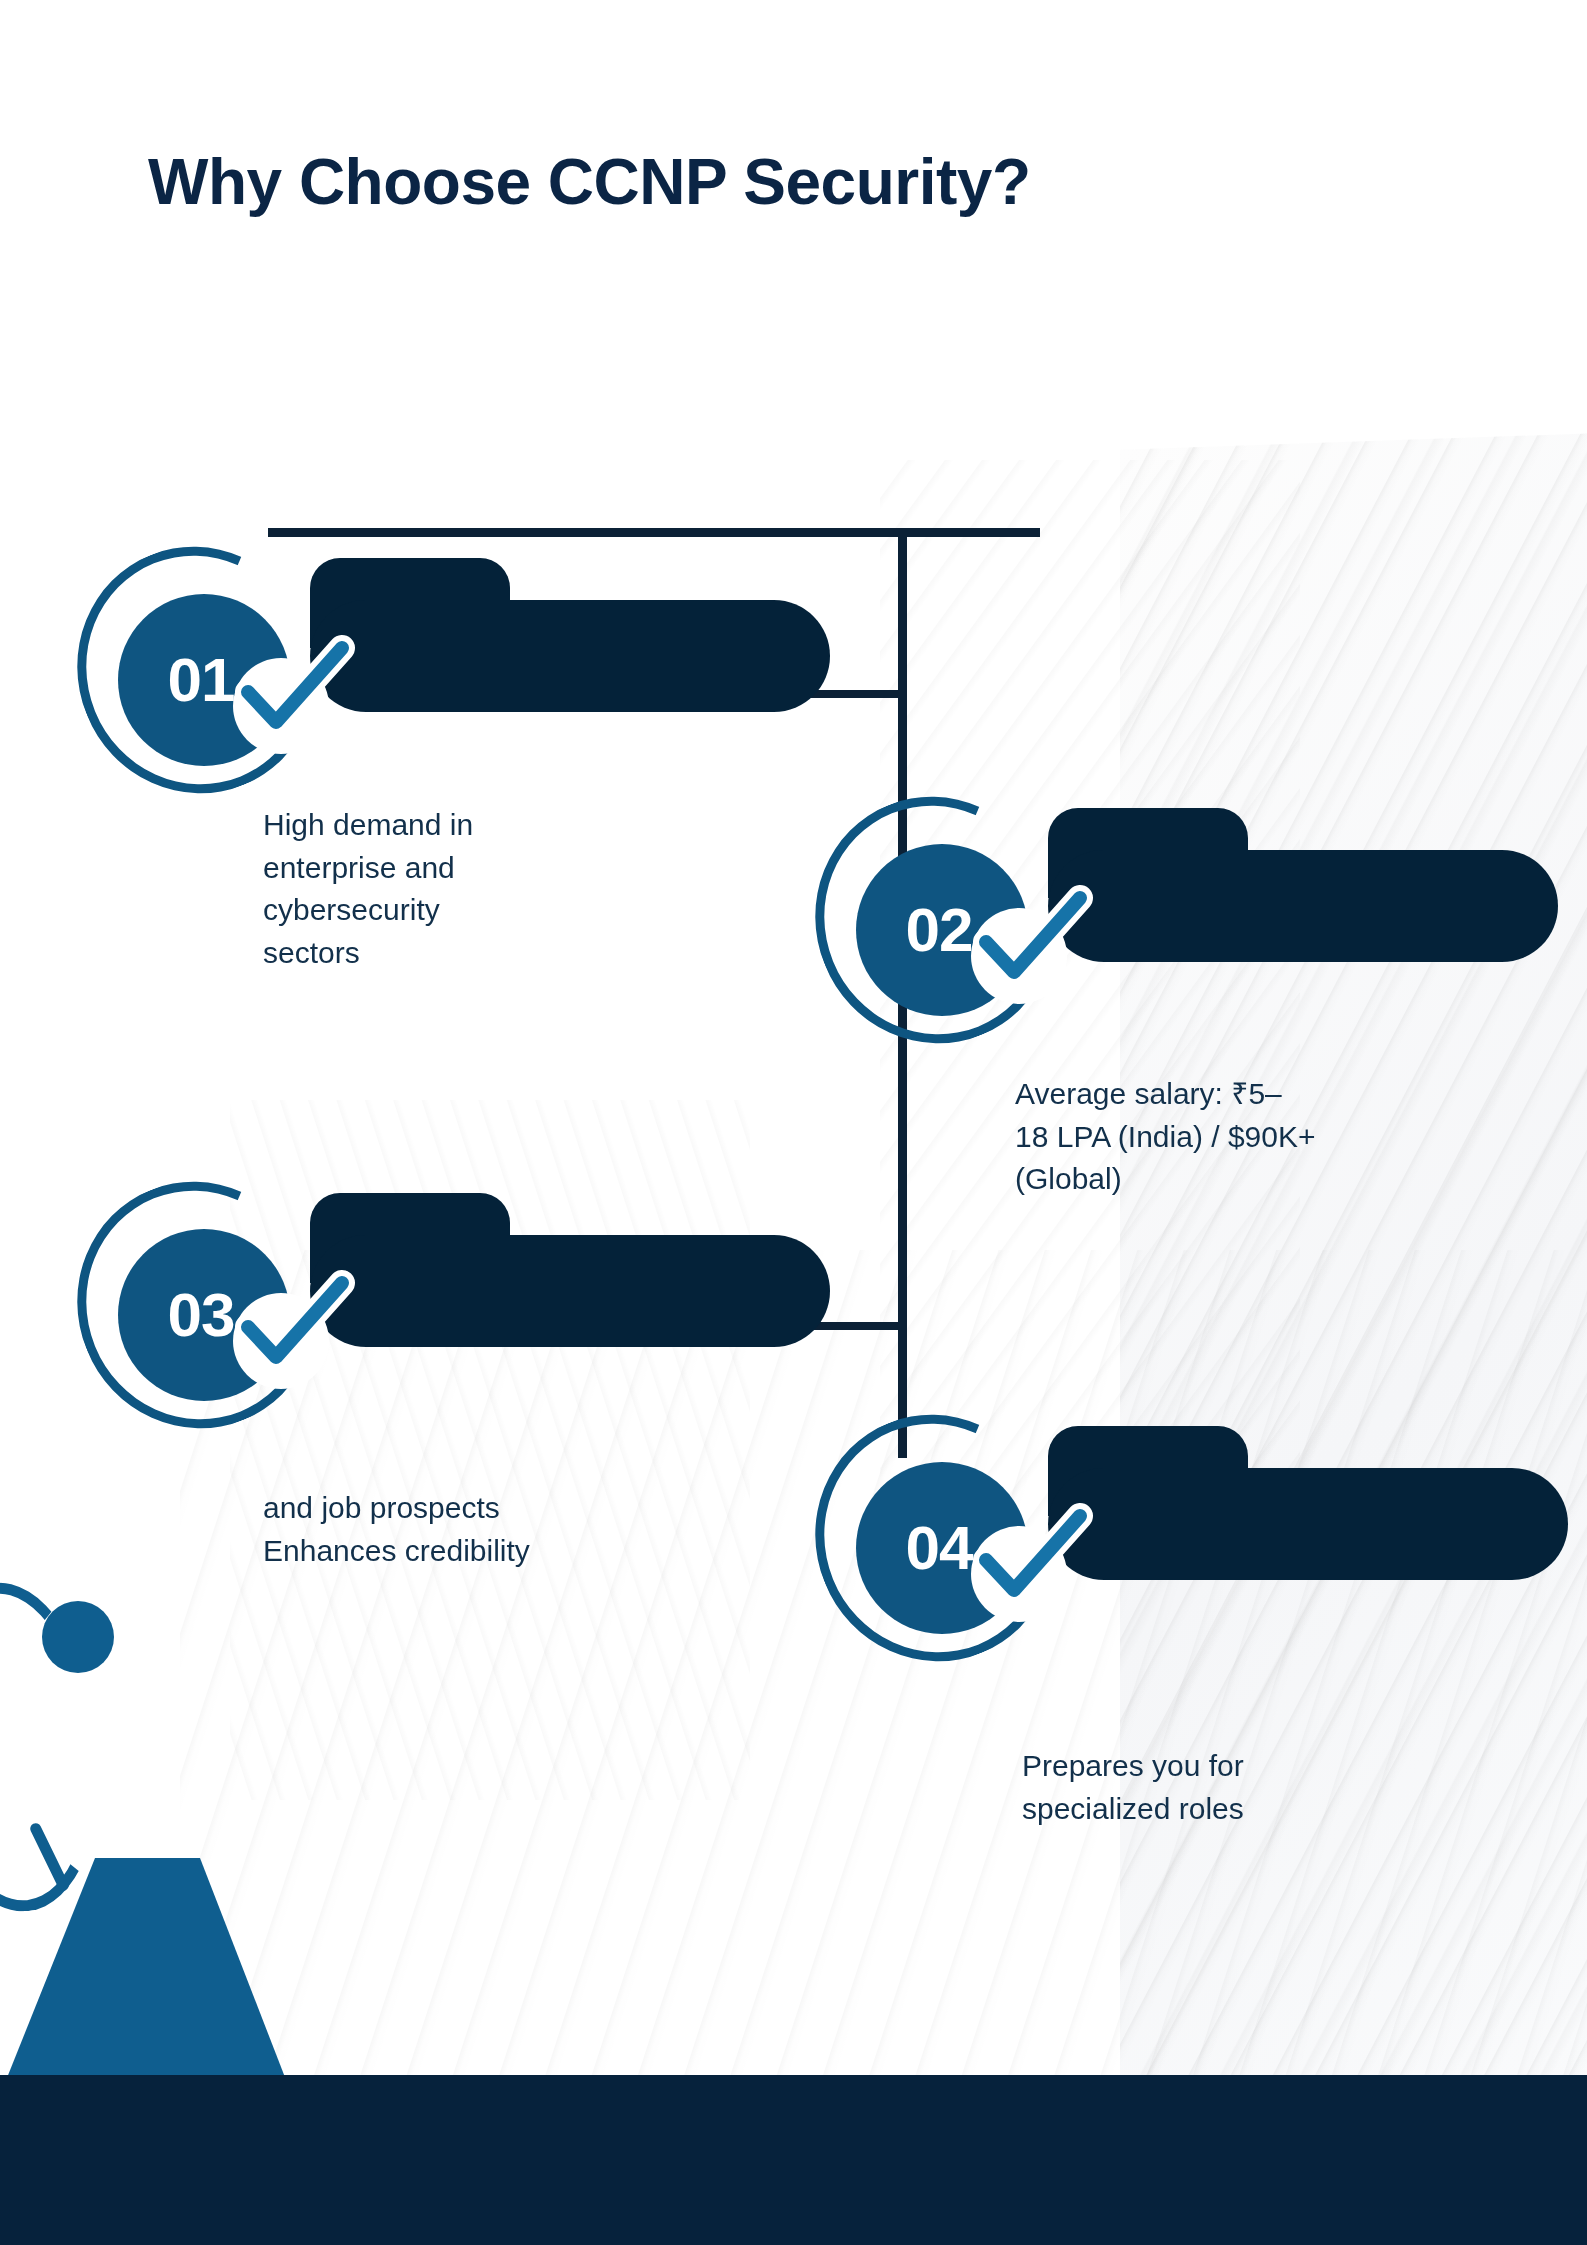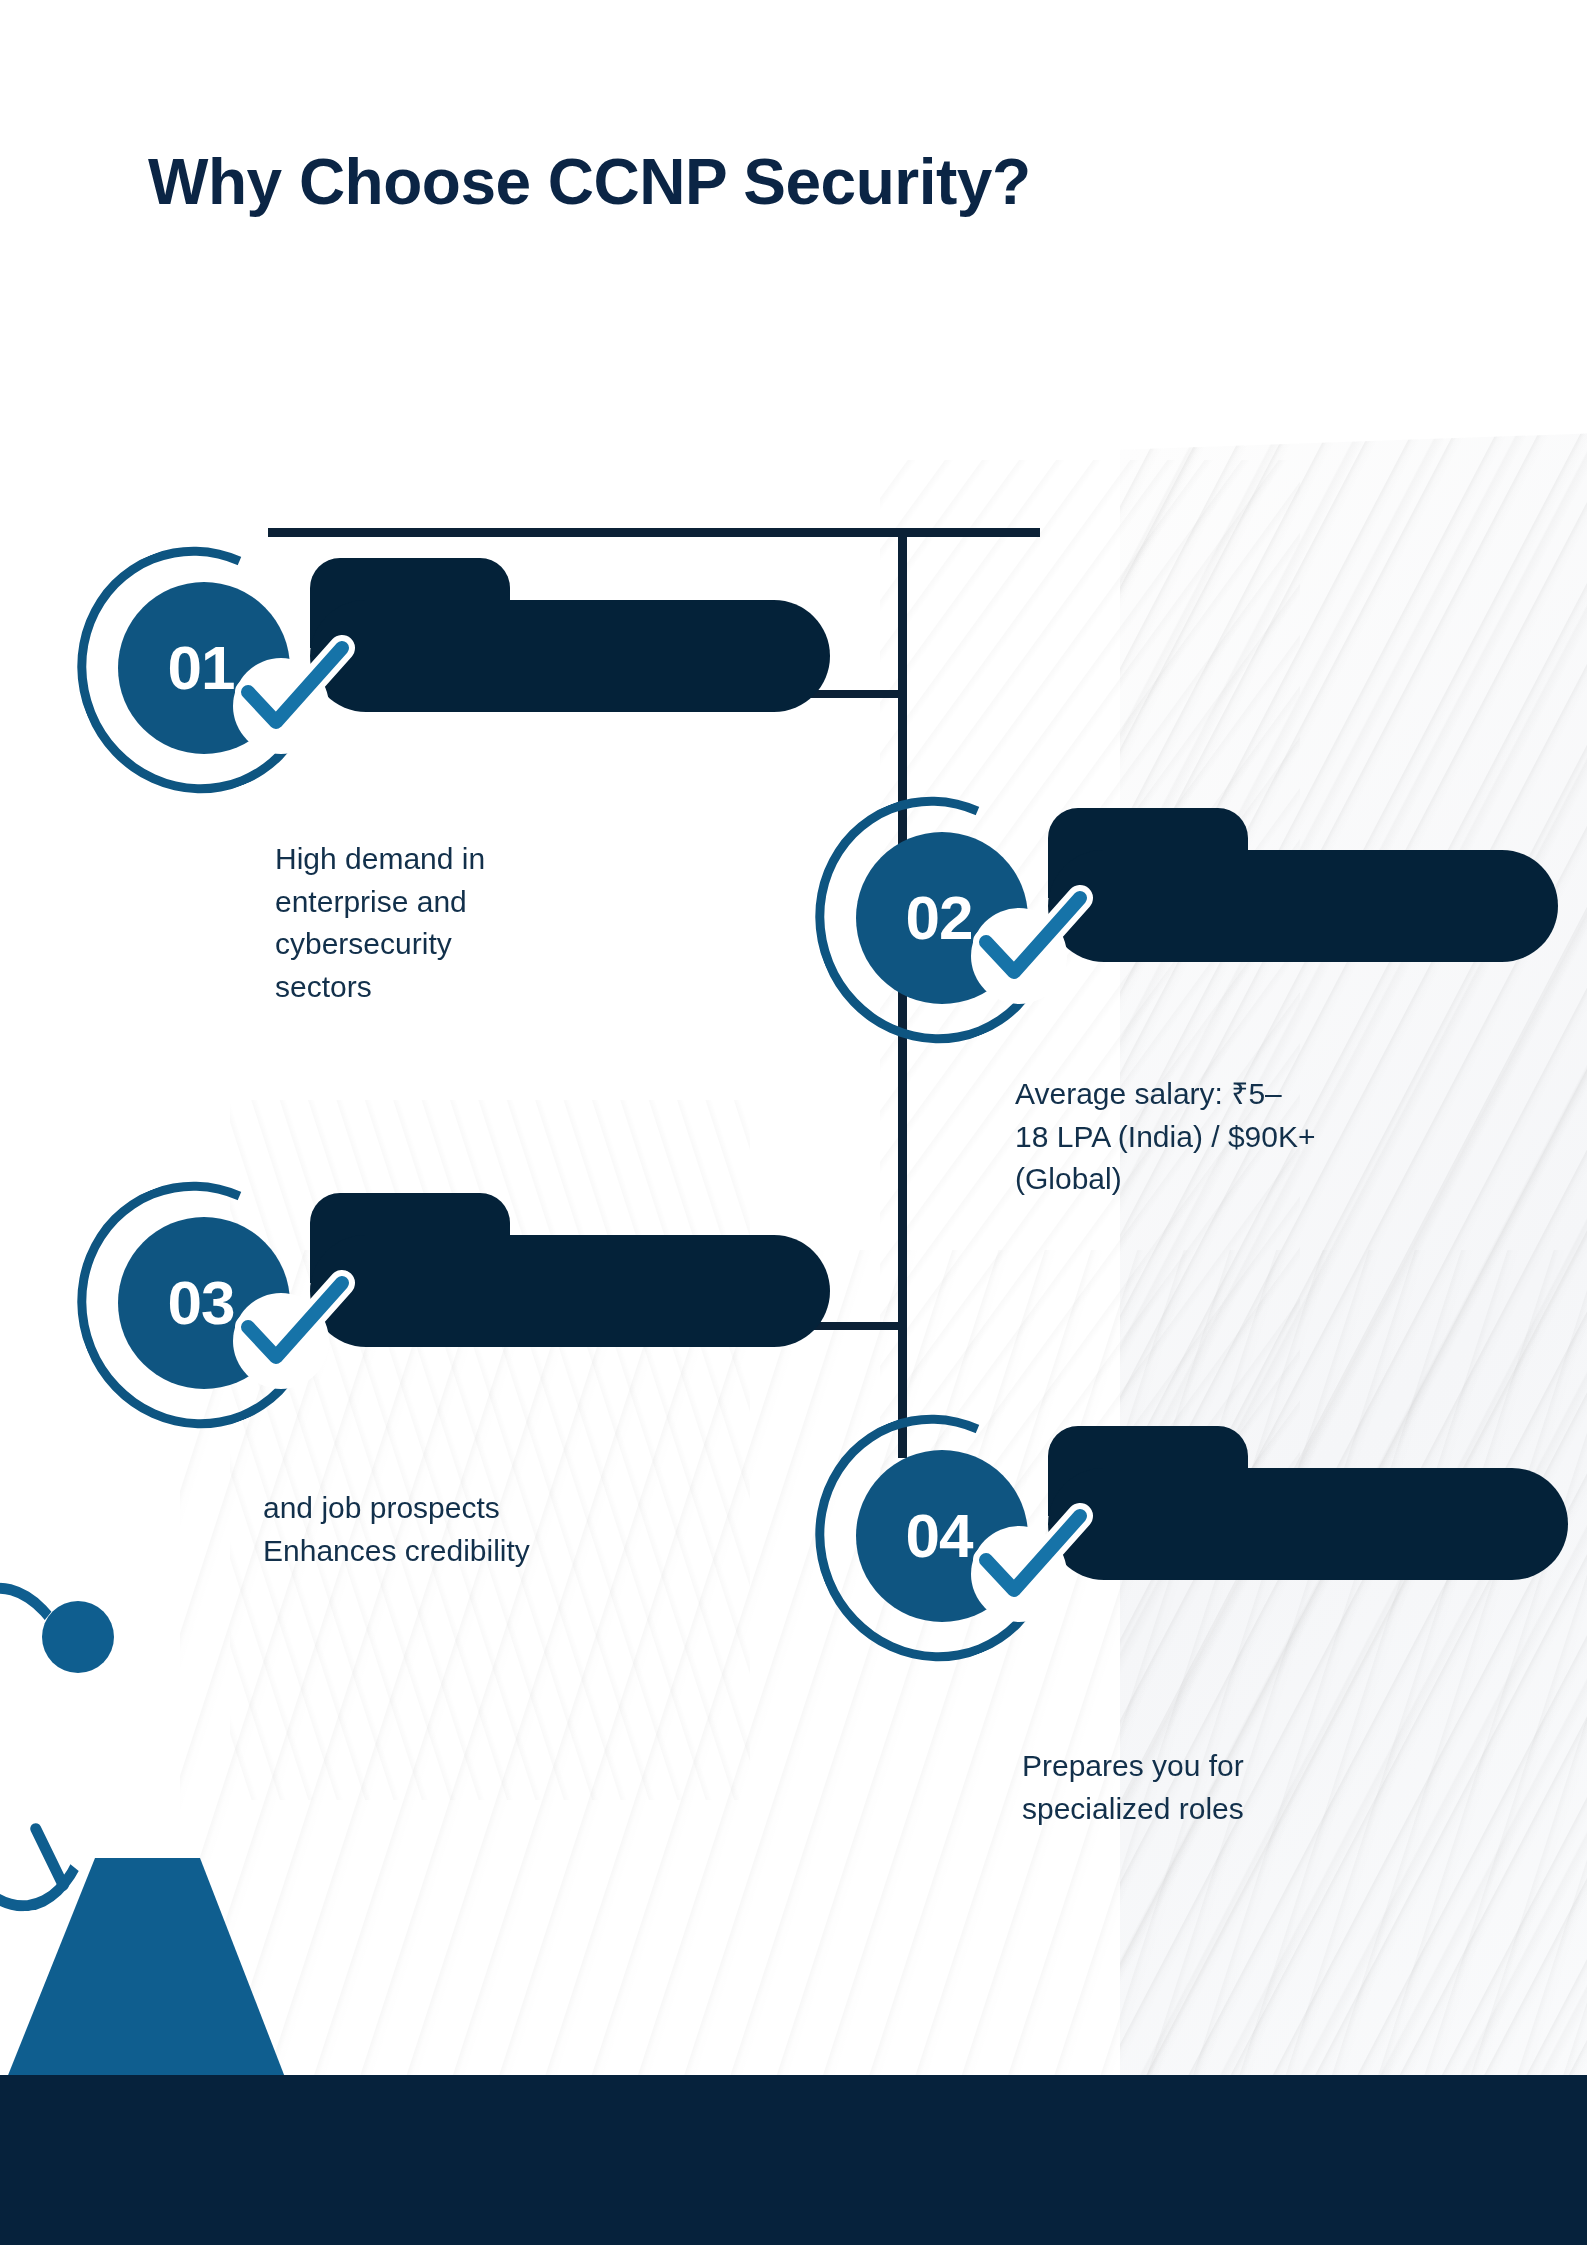--- a/index.html
+++ b/index.html
@@ -106,21 +106,21 @@
     position:absolute;
     left:8px; top:6px;
     width:238px; height:248px;
     border:9px solid #0e5581;
     border-radius:50%;
     border-right-color:transparent;
     transform:rotate(-22deg);
   }
   .num-circle {
     position:absolute;
-    left:48px; top:42px;
+    left:48px; top:54px;
     width:172px; height:172px;
     border-radius:50%;
     background:#0f5581;
     display:flex; align-items:center; justify-content:center;
   }
   .num-circle span {
     color:#ffffff;
     font-size:62px;
     font-weight:800;
     letter-spacing:-1px;
@@ -232,21 +232,21 @@
       <div class="num-circle">
         <span>01</span>
       </div>
       <div class="check-badge"></div>
       <svg class="check-mark" viewBox="0 0 140 120">
         <path d="M 28 62 L 56 92 L 122 18" fill="none" stroke="#ffffff" stroke-width="26" stroke-linecap="round" stroke-linejoin="round"></path>
         <path d="M 28 62 L 56 92 L 122 18" fill="none" stroke="#1673a8" stroke-width="14" stroke-linecap="round" stroke-linejoin="round"></path>
       </svg>
     </div>
   </div>
-  <div class="desc" style="left:263px; top:838px; width:330px;margin-left:12px;">
+  <div class="desc" style="left:263px; top:804px; width:330px;">
     <span class="nowrapline">High demand in</span>
     <span class="nowrapline">enterprise and</span>
     <span class="nowrapline">cybersecurity</span>
     <span class="nowrapline">sectors</span>
   </div>
 
   <div class="item" style="left:808px; top:790px; width:760px; height:260px;text-align:center;">
     <div class="bar bar-top" style="left:240px;"></div>
     <div class="bar bar-main" style="left:240px; width:510px;"></div>
     <div class="badge-wrap">

